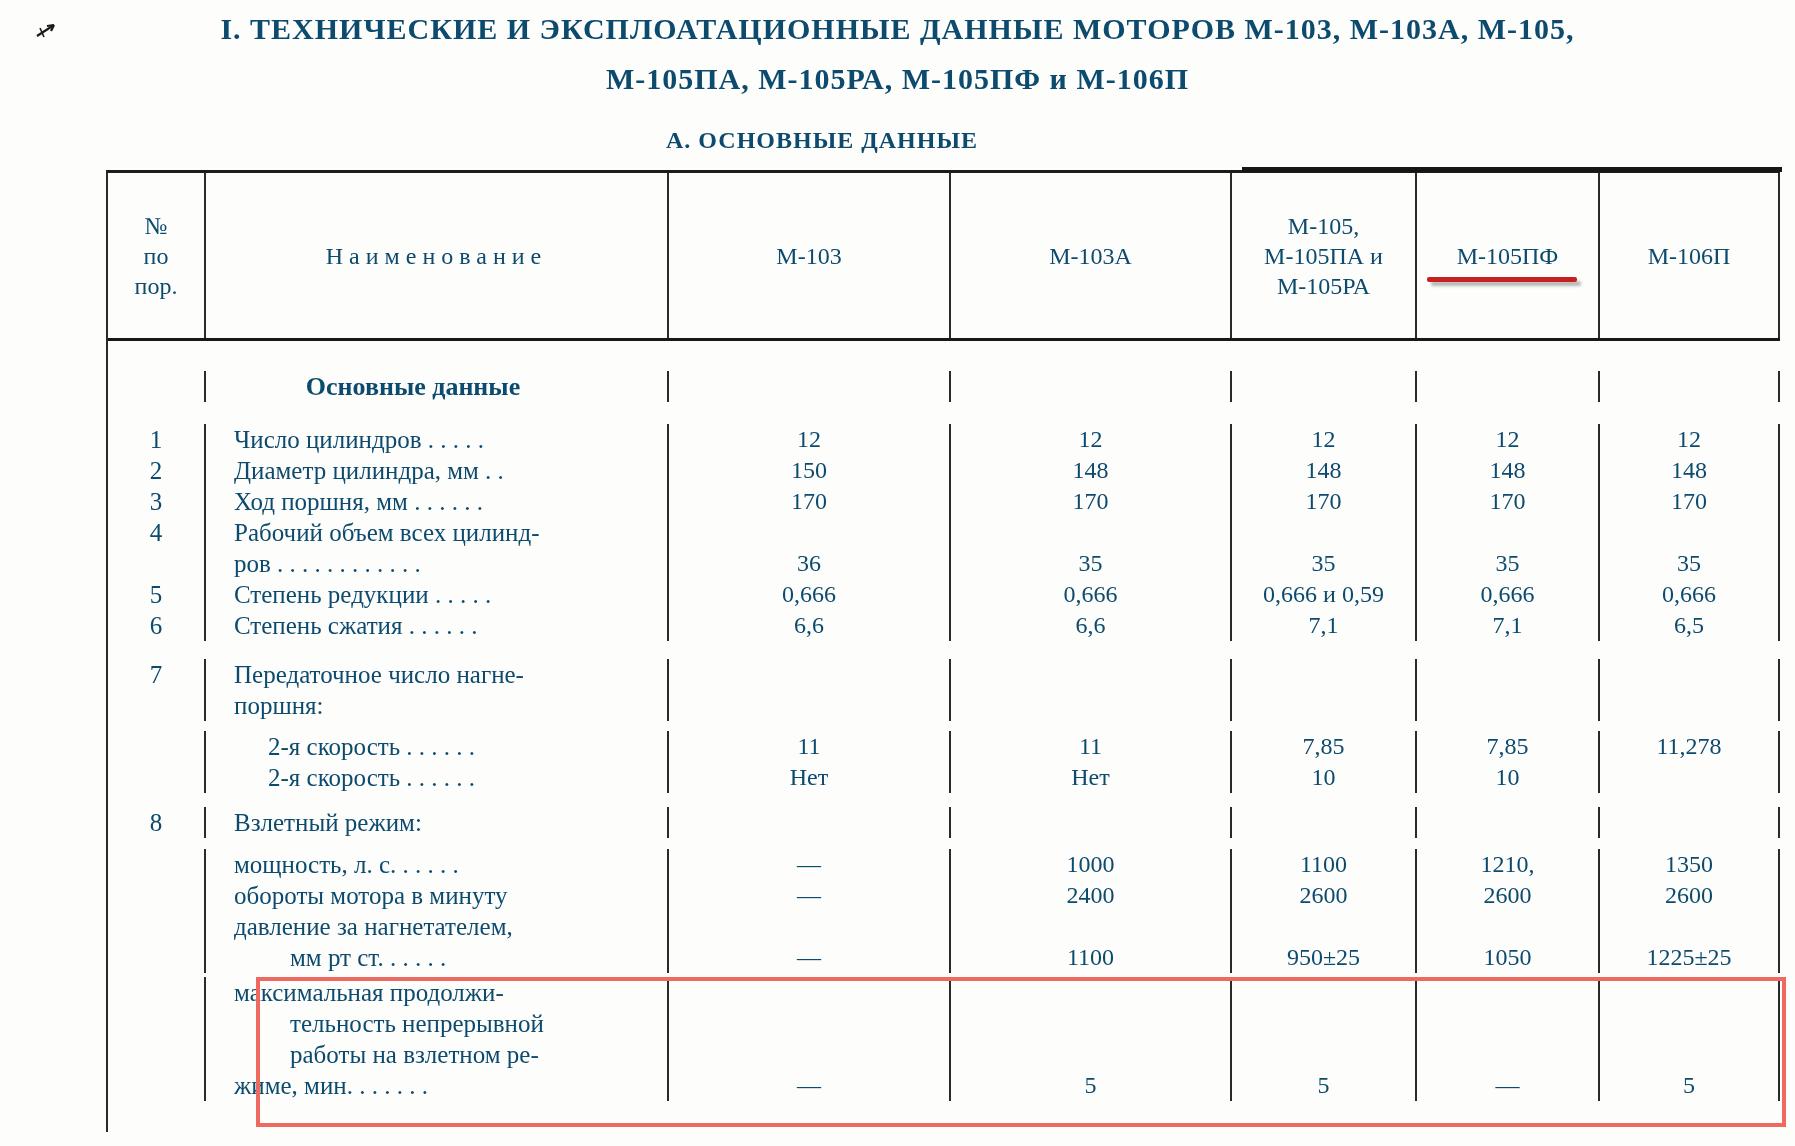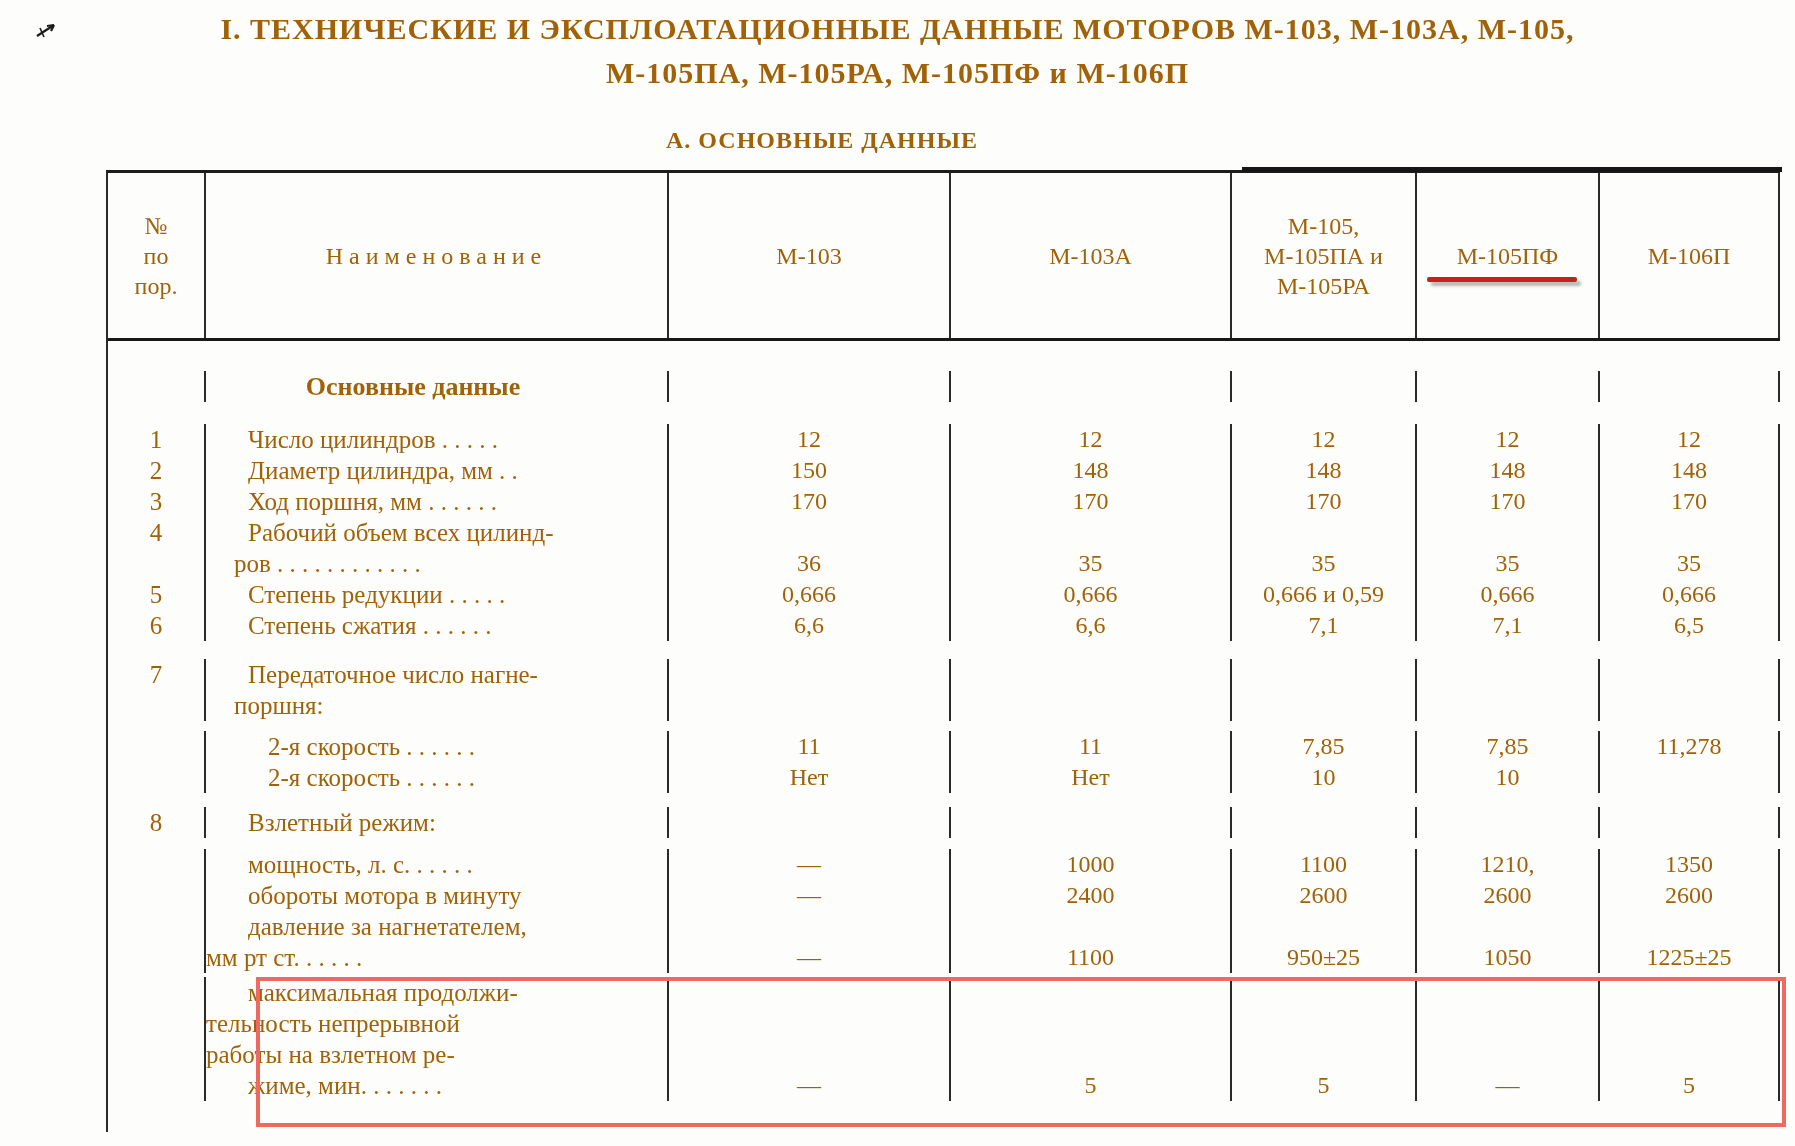--- a/index.html
+++ b/index.html
@@ -2,30 +2,30 @@
 <html><head>
 <meta charset="utf-8">
 <style>
   html,body{margin:0;padding:0;background:#e8e8e8;}
   .page{
     position:relative;
     width:1795px;height:1146px;
     background:#fdfdfc;
     overflow:hidden;
     font-family:"Liberation Serif","DejaVu Serif",serif;
-    color:#a16207;
+    color:#0c4a6e;
   }
   .margin-mark{position:absolute;left:34px;top:20px;}
   .title-line{
     position:absolute;left:0;width:100%;
     text-align:center;font-weight:700;font-size:30px;letter-spacing:1px;
     white-space:nowrap;
   }
   .title-1{top:12px;}
-  .title-2{top:56px;}
+  .title-2{top:62px;}
   .subtitle{
     position:absolute;top:127px;left:0;width:1644px;
     text-align:center;font-weight:700;font-size:24px;letter-spacing:1px;
   }
   .table-wrap{
     position:absolute;left:106px;top:170px;width:1674px;height:962px;
     border-top:3px solid #1c1c1c;
     border-left:2px solid #2a2a2a;
     box-sizing:border-box;
   }
@@ -46,24 +46,24 @@
   .tbody{font-size:25px;}
   .line{height:31px;}
   .line .cell{
     border-right:2px solid #2a2a2a;
     height:31px;line-height:31px;box-sizing:border-box;
     overflow:visible;white-space:nowrap;
   }
   .num-cell{text-align:center;}
   .label-cell{text-align:left;}
   .val-cell{text-align:center;font-size:24px;}
-  .ind-a{padding-left:42px;}
+  .ind-a{padding-left:28px;}
   .ind-hang{padding-left:28px;}
   .ind-b{padding-left:62px;}
-  .ind-c{font-family:Liberation Serif, serif;}
+  .ind-c{padding-left:84px;font-family:Liberation Serif, serif;}
   .ind-section{text-align:center;padding-right:47px;font-weight:700;font-size:26px;}
   .filler{height:14px;}
   .filler .cell{height:14px;}
   
   .red-underline{
     position:absolute;left:1427px;top:277px;width:150px;height:5px;
     border-radius:2px;
     box-shadow:4px 4px 3px rgba(125,125,125,0.55);
   }
   .red-box{

